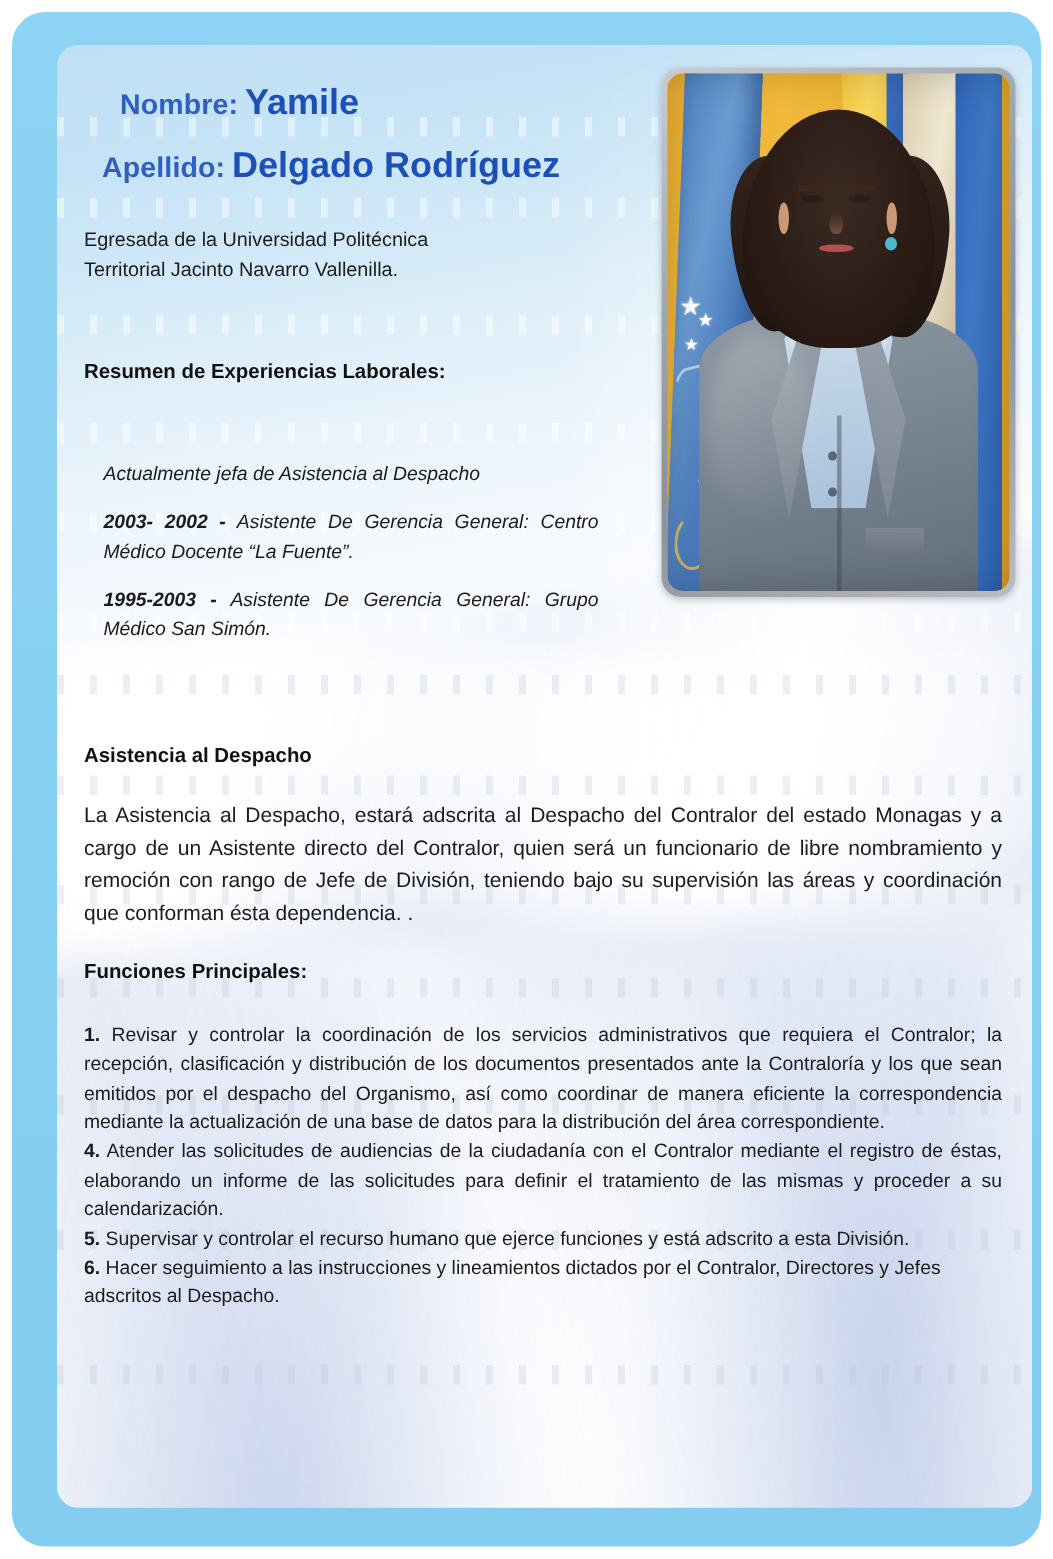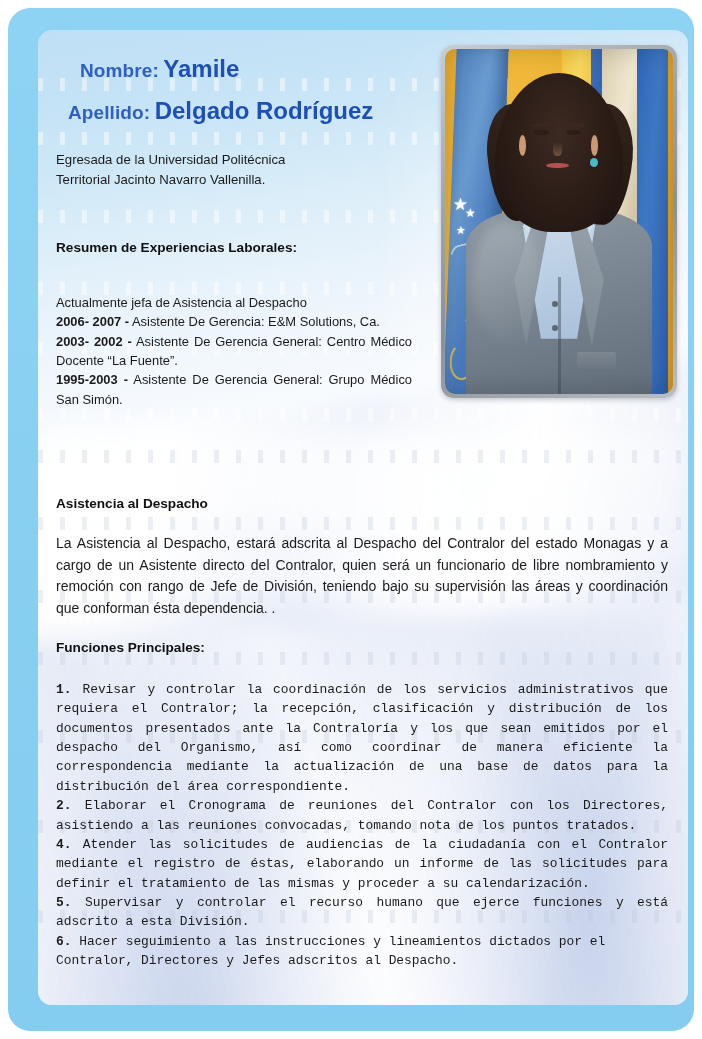--- a/index.html
+++ b/index.html
@@ -409,21 +409,21 @@
   .sec-resumen { left: 18px; top: 210px; }
 
   .exp {
     left: 18px;
     top: 263px;
     width: 356px;
     font-size: 12.9px;
     line-height: 1.5;
     color: #1b1b1b;
   }
-  .exp p { margin: 0; text-align: justify; }
+  .exp p { margin: 13px; text-align: justify; font-style: italic; }
   .exp b { font-weight: bold; }
 
   .sec-asist { left: 18px; top: 466px; }
 
   .para-asist {
     left: 18px;
     top: 503px;
     width: 612px;
     font-size: 14px;
     line-height: 1.55;
@@ -434,21 +434,21 @@
   .sec-func { left: 18px; top: 610px; }
 
   .funcs {
     left: 18px;
     top: 650px;
     width: 612px;
     font-size: 12.9px;
     line-height: 1.5;
     color: #1b1b1b;
   }
-  .funcs p { margin: 0; text-align: justify; font-family: Liberation Mono, monospace; }
+  .funcs p { margin: 0; text-align: justify; }
   .funcs p.last { text-align: left; }
   .funcs b { font-weight: bold; }
 </style>
 </head>
 <body>
 
 <div class="page">
   <div class="frame">
     <div class="card">
 
@@ -549,24 +549,20 @@
         <div class="blk edu">
           <span>Egresada de la Universidad Politécnica</span>
           <span class="ln2">Territorial Jacinto Navarro Vallenilla.</span>
         </div>
 
         <div class="blk exp">
           <p>
             <span>Actualmente jefa de Asistencia al Despacho</span>
           </p>
           <p>
-            <b>2006- 2007 -</b>
-            <span>Asistente De Gerencia: E&amp;M Solutions, Ca.</span>
-          </p>
-          <p>
             <b>2003- 2002 -</b>
             <span>Asistente De Gerencia General: Centro Médico Docente “La Fuente”.</span>
           </p>
           <p>
             <b>1995-2003 -</b>
             <span>Asistente De Gerencia General: Grupo Médico San Simón.</span>
           </p>
         </div>
 
         <div class="blk h-sub sec-asist">Asistencia al Despacho</div>
@@ -574,24 +570,20 @@
         <div class="blk para-asist">La Asistencia al Despacho, estará adscrita al Despacho del Contralor del estado Monagas y a cargo de un Asistente directo del Contralor, quien será un funcionario de libre nombramiento y remoción con rango de Jefe de División, teniendo bajo su supervisión las áreas y coordinación que conforman ésta dependencia. .</div>
 
         <div class="blk h-sub sec-func">Funciones Principales:</div>
 
         <div class="blk funcs">
           <p>
             <b>1.</b>
             <span>Revisar y controlar la coordinación de los servicios administrativos que requiera el Contralor; la recepción, clasificación y distribución de los documentos presentados ante la Contraloría y los que sean emitidos por el despacho del Organismo, así como coordinar de manera eficiente la correspondencia mediante la actualización de una base de datos para la distribución del área correspondiente.</span>
           </p>
           <p>
-            <b>2.</b>
-            <span>Elaborar el Cronograma de reuniones del Contralor con los Directores, asistiendo a las reuniones convocadas, tomando nota de los puntos tratados.</span>
-          </p>
-          <p>
             <b>4.</b>
             <span>Atender las solicitudes de audiencias de la ciudadanía con el Contralor mediante el registro de éstas, elaborando un informe de las solicitudes para definir el tratamiento de las mismas y proceder a su calendarización.</span>
           </p>
           <p>
             <b>5.</b>
             <span>Supervisar y controlar el recurso humano que ejerce funciones y está adscrito a esta División.</span>
           </p>
           <p class="last">
             <b>6.</b>
             <span>Hacer seguimiento a las instrucciones y lineamientos dictados por el Contralor, Directores y Jefes adscritos al Despacho.</span>

